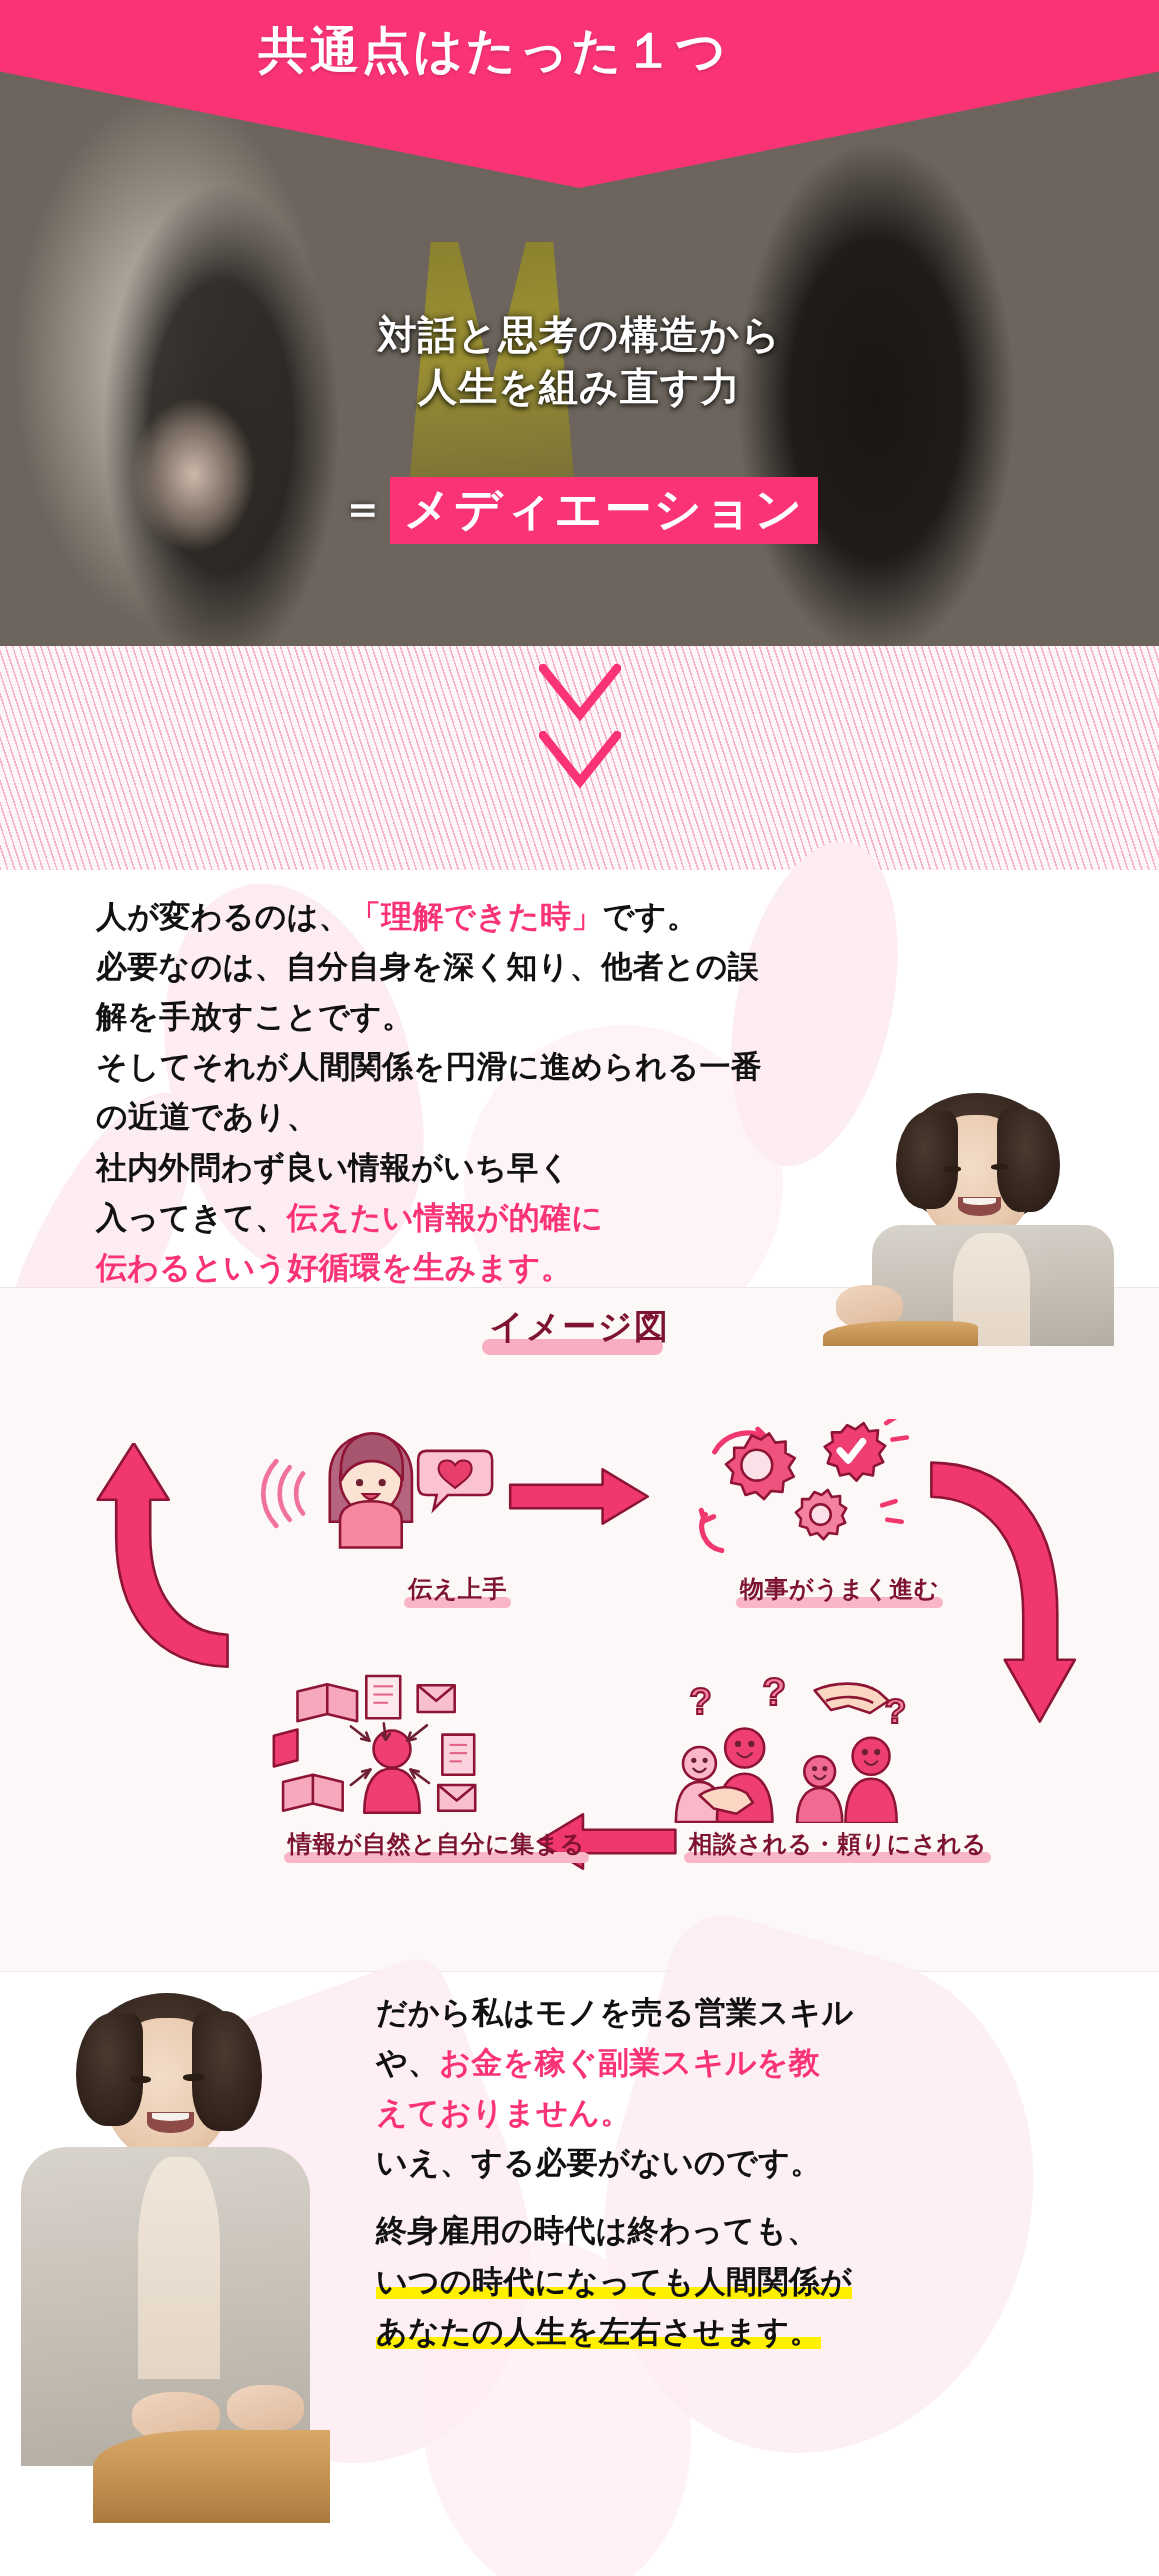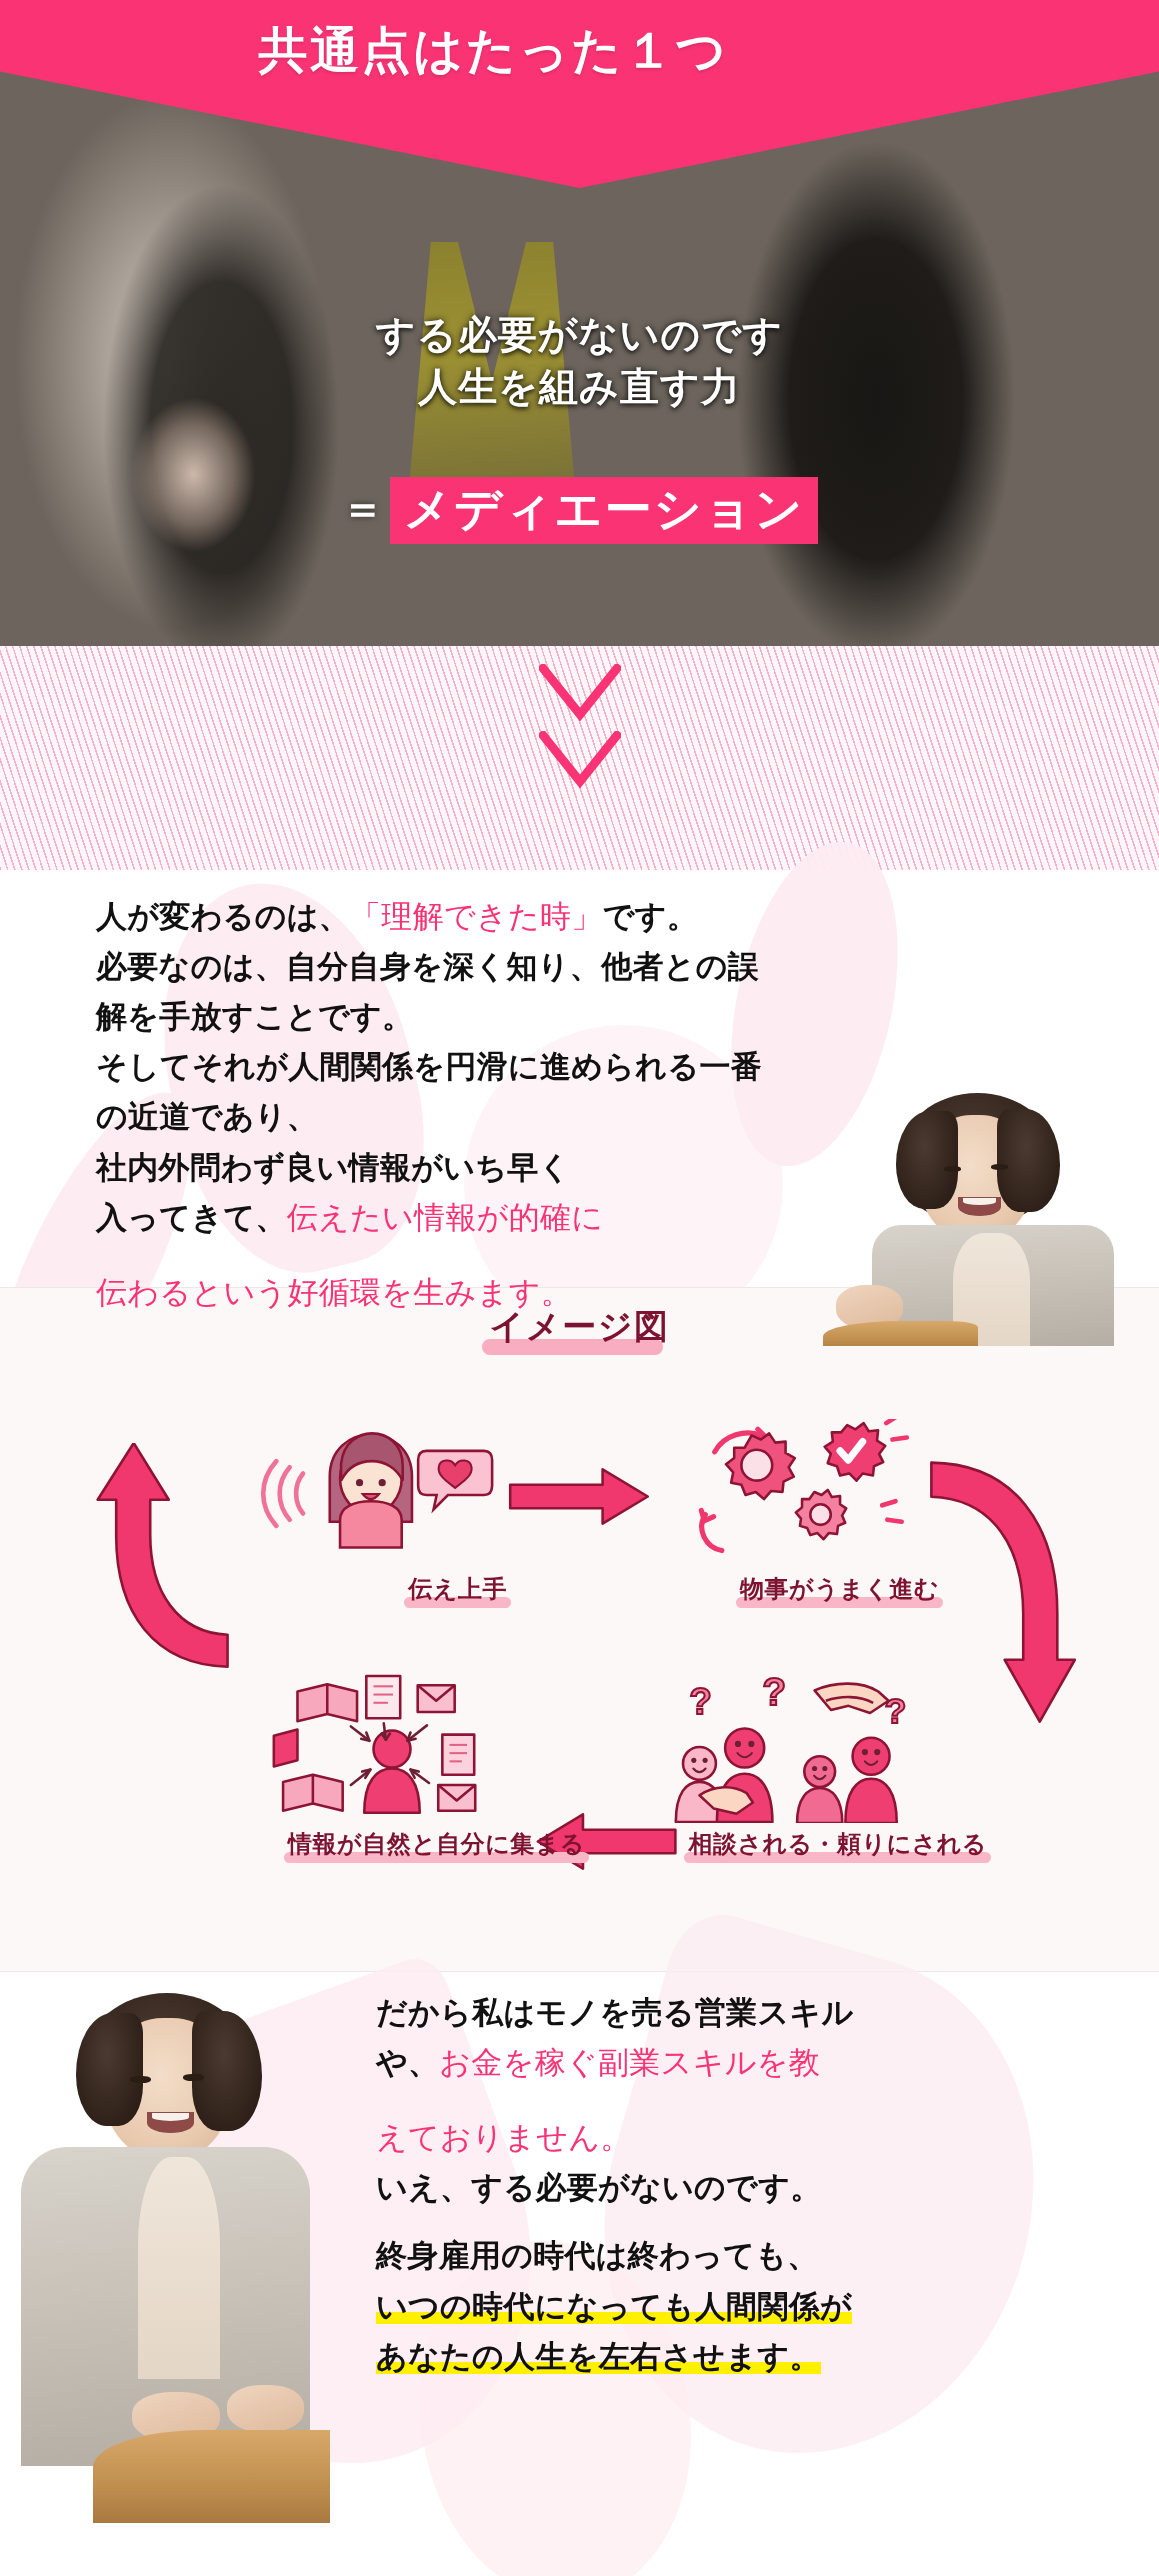--- a/index.html
+++ b/index.html
@@ -157,21 +157,21 @@
 
   .prose {
     position: relative;
     z-index: 2;
     font-size: 31px;
     font-weight: 700;
     line-height: 1.62;
     color: #111111;
     letter-spacing: 0.3px;
   }
-  .prose .hi-pink { color: var(--pink); font-weight: 400; margin-top: 25px; }
+  .prose .hi-pink { color: var(--pink); font-weight: 700; }
   .prose .hi-yellow {
     background: linear-gradient(to top, var(--yellow) 0, var(--yellow) 34%, transparent 34%);
   }
 
   
   .sec-a {
     height: 417px;
     padding: 21.6px 0 0 0;
   }
   .sec-a .prose {
@@ -304,21 +304,21 @@
     <div class="hero-photo"></div>
     <div class="hero-figL"></div>
     <div class="hero-figR"></div>
     <div class="hero-lanyard"></div>
     <div class="hero-hand"></div>
 
     <div class="hero-banner"></div>
     <h1 class="hero-banner-text">共通点はたった１つ</h1>
 
     <div class="hero-sub">
-      <div>する必要がないのです</div>
+      <div>対話と思考の構造から</div>
       <div>人生を組み直す力</div>
     </div>
 
     <div class="hero-eq-row">
       <span class="hero-eq">＝</span>
       <span class="hero-kw">メディエーション</span>
     </div>
   </section>
 
   <section class="stripe-band">

